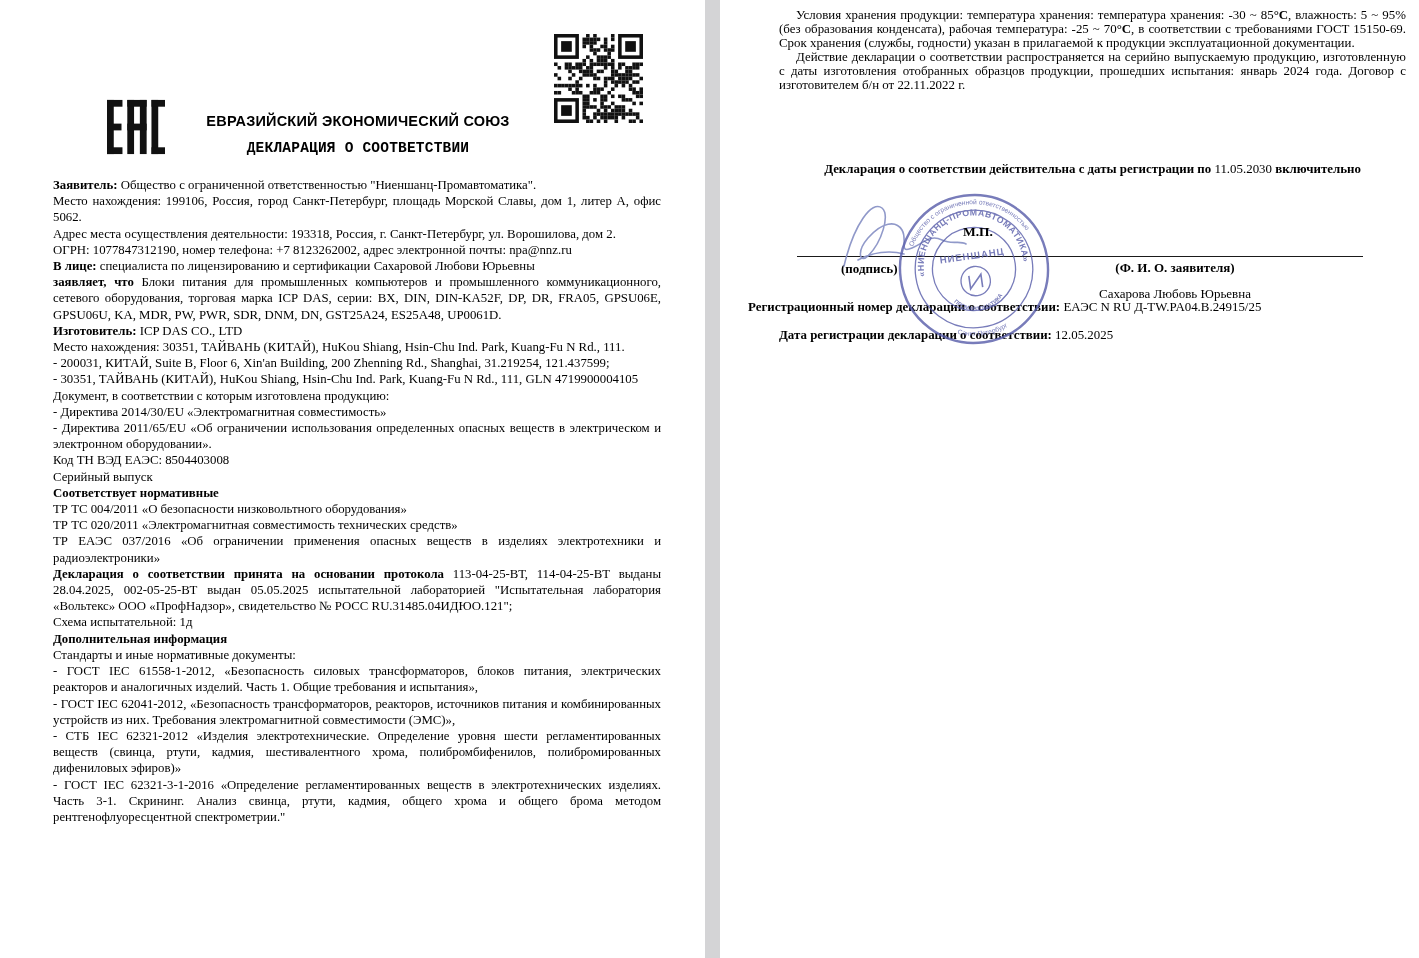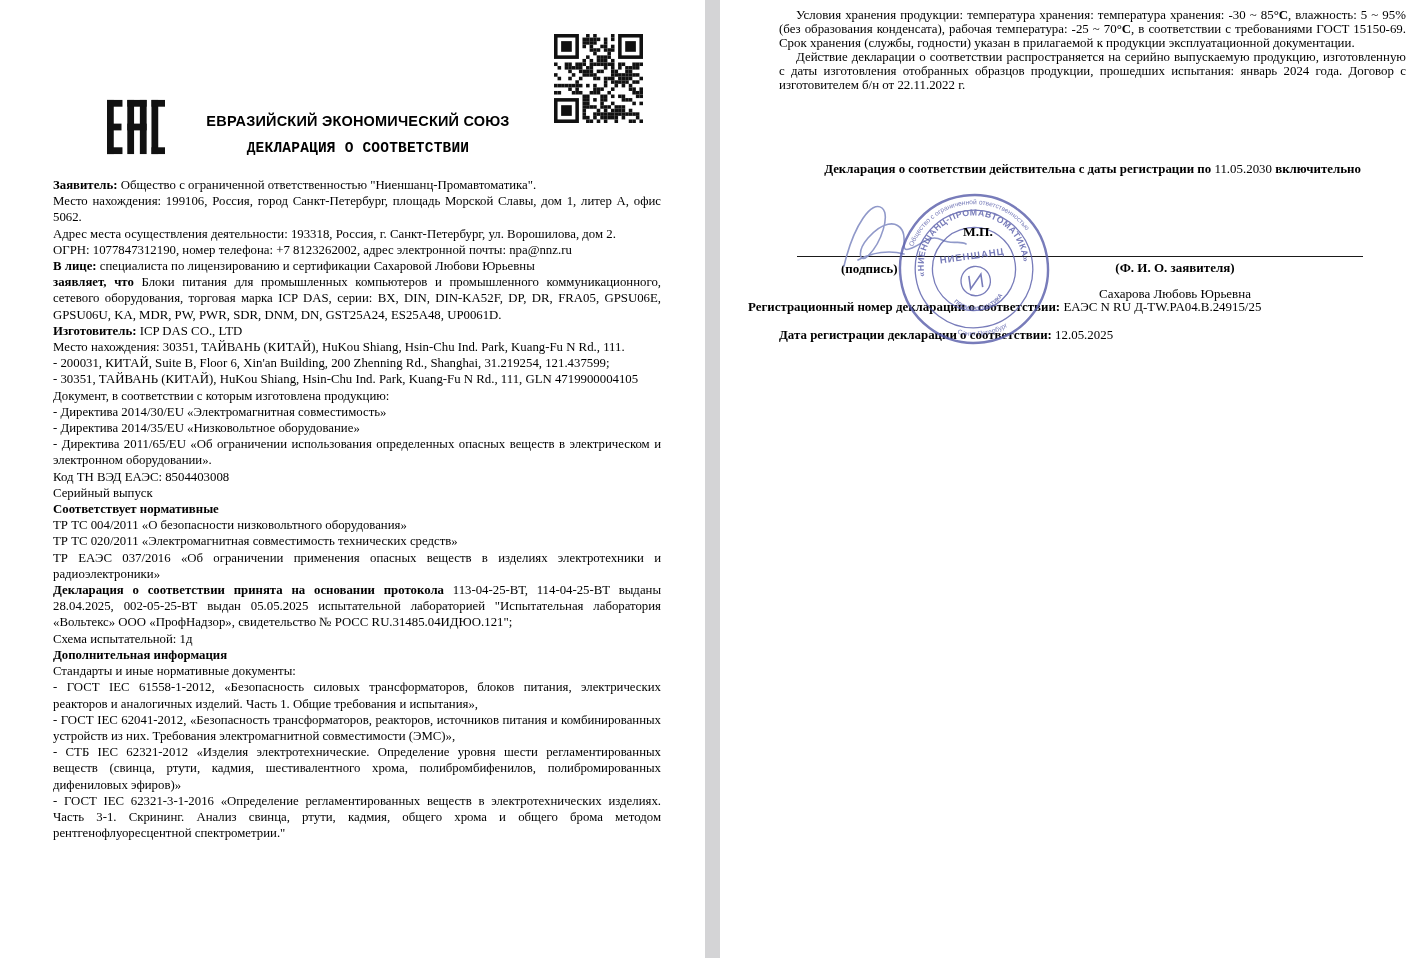--- a/index.html
+++ b/index.html
@@ -317,21 +317,20 @@
       <div class="para"><span>Адрес места осуществления деятельности: 193318, Россия, г. Санкт-Петербург, ул. Ворошилова, дом 2.</span></div>
       <div class="para"><span>ОГРН: 1077847312190, номер телефона: +7 8123262002, адрес электронной почты: npa@nnz.ru</span></div>
       <div class="para"><b>В лице:</b><span> специалиста по лицензированию и сертификации Сахаровой Любови Юрьевны</span></div>
       <div class="para"><b>заявляет, что</b><span> Блоки питания для промышленных компьютеров и промышленного коммуникационного, сетевого оборудования, торговая марка ICP DAS, серии: BX, DIN, DIN-KA52F, DP, DR, FRA05, GPSU06E, GPSU06U, KA, MDR, PW, PWR, SDR, DNM, DN, GST25A24, ES25A48, UP0061D.</span></div>
       <div class="para"><b>Изготовитель:</b><span> ICP DAS CO., LTD</span></div>
       <div class="para"><span>Место нахождения: 30351, ТАЙВАНЬ (КИТАЙ), HuKou Shiang, Hsin-Chu Ind. Park, Kuang-Fu N Rd., 111.</span></div>
       <div class="para"><span>- 200031, КИТАЙ, Suite B, Floor 6, Xin'an Building, 200 Zhenning Rd., Shanghai, 31.219254, 121.437599;</span></div>
       <div class="para"><span>- 30351, ТАЙВАНЬ (КИТАЙ), HuKou Shiang, Hsin-Chu Ind. Park, Kuang-Fu N Rd., 111, GLN 4719900004105</span></div>
       <div class="para"><span>Документ, в соответствии с которым изготовлена продукцию:</span></div>
       <div class="para"><span>- Директива 2014/30/EU «Электромагнитная совместимость»</span></div>
-      <div class="para"><span>- Директива 2014/35/EU «Низковольтное оборудование»</span></div>
       <div class="para"><span>- Директива 2011/65/EU «Об ограничении использования определенных опасных веществ в электрическом и электронном оборудовании».</span></div>
       <div class="para"><span>Код ТН ВЭД ЕАЭС: 8504403008</span></div>
       <div class="para"><span>Серийный выпуск</span></div>
       <div class="para"><b>Соответствует нормативные</b></div>
       <div class="para"><span>ТР ТС 004/2011 «О безопасности низковольтного оборудования»</span></div>
       <div class="para"><span>ТР ТС 020/2011 «Электромагнитная совместимость технических средств»</span></div>
       <div class="para"><span>ТР ЕАЭС 037/2016 «Об ограничении применения опасных веществ в изделиях электротехники и радиоэлектроники»</span></div>
       <div class="para"><b>Декларация о соответствии принята на основании протокола</b><span> 113-04-25-ВТ, 114-04-25-ВТ выданы 28.04.2025, 002-05-25-ВТ выдан 05.05.2025 испытательной лабораторией "Испытательная лаборатория «Вольтекс» ООО «ПрофНадзор», свидетельство № РОСС RU.31485.04ИДЮО.121";</span></div>
       <div class="para"><span>Схема испытательной: 1д</span></div>
       <div class="para"><b>Дополнительная информация</b></div>

